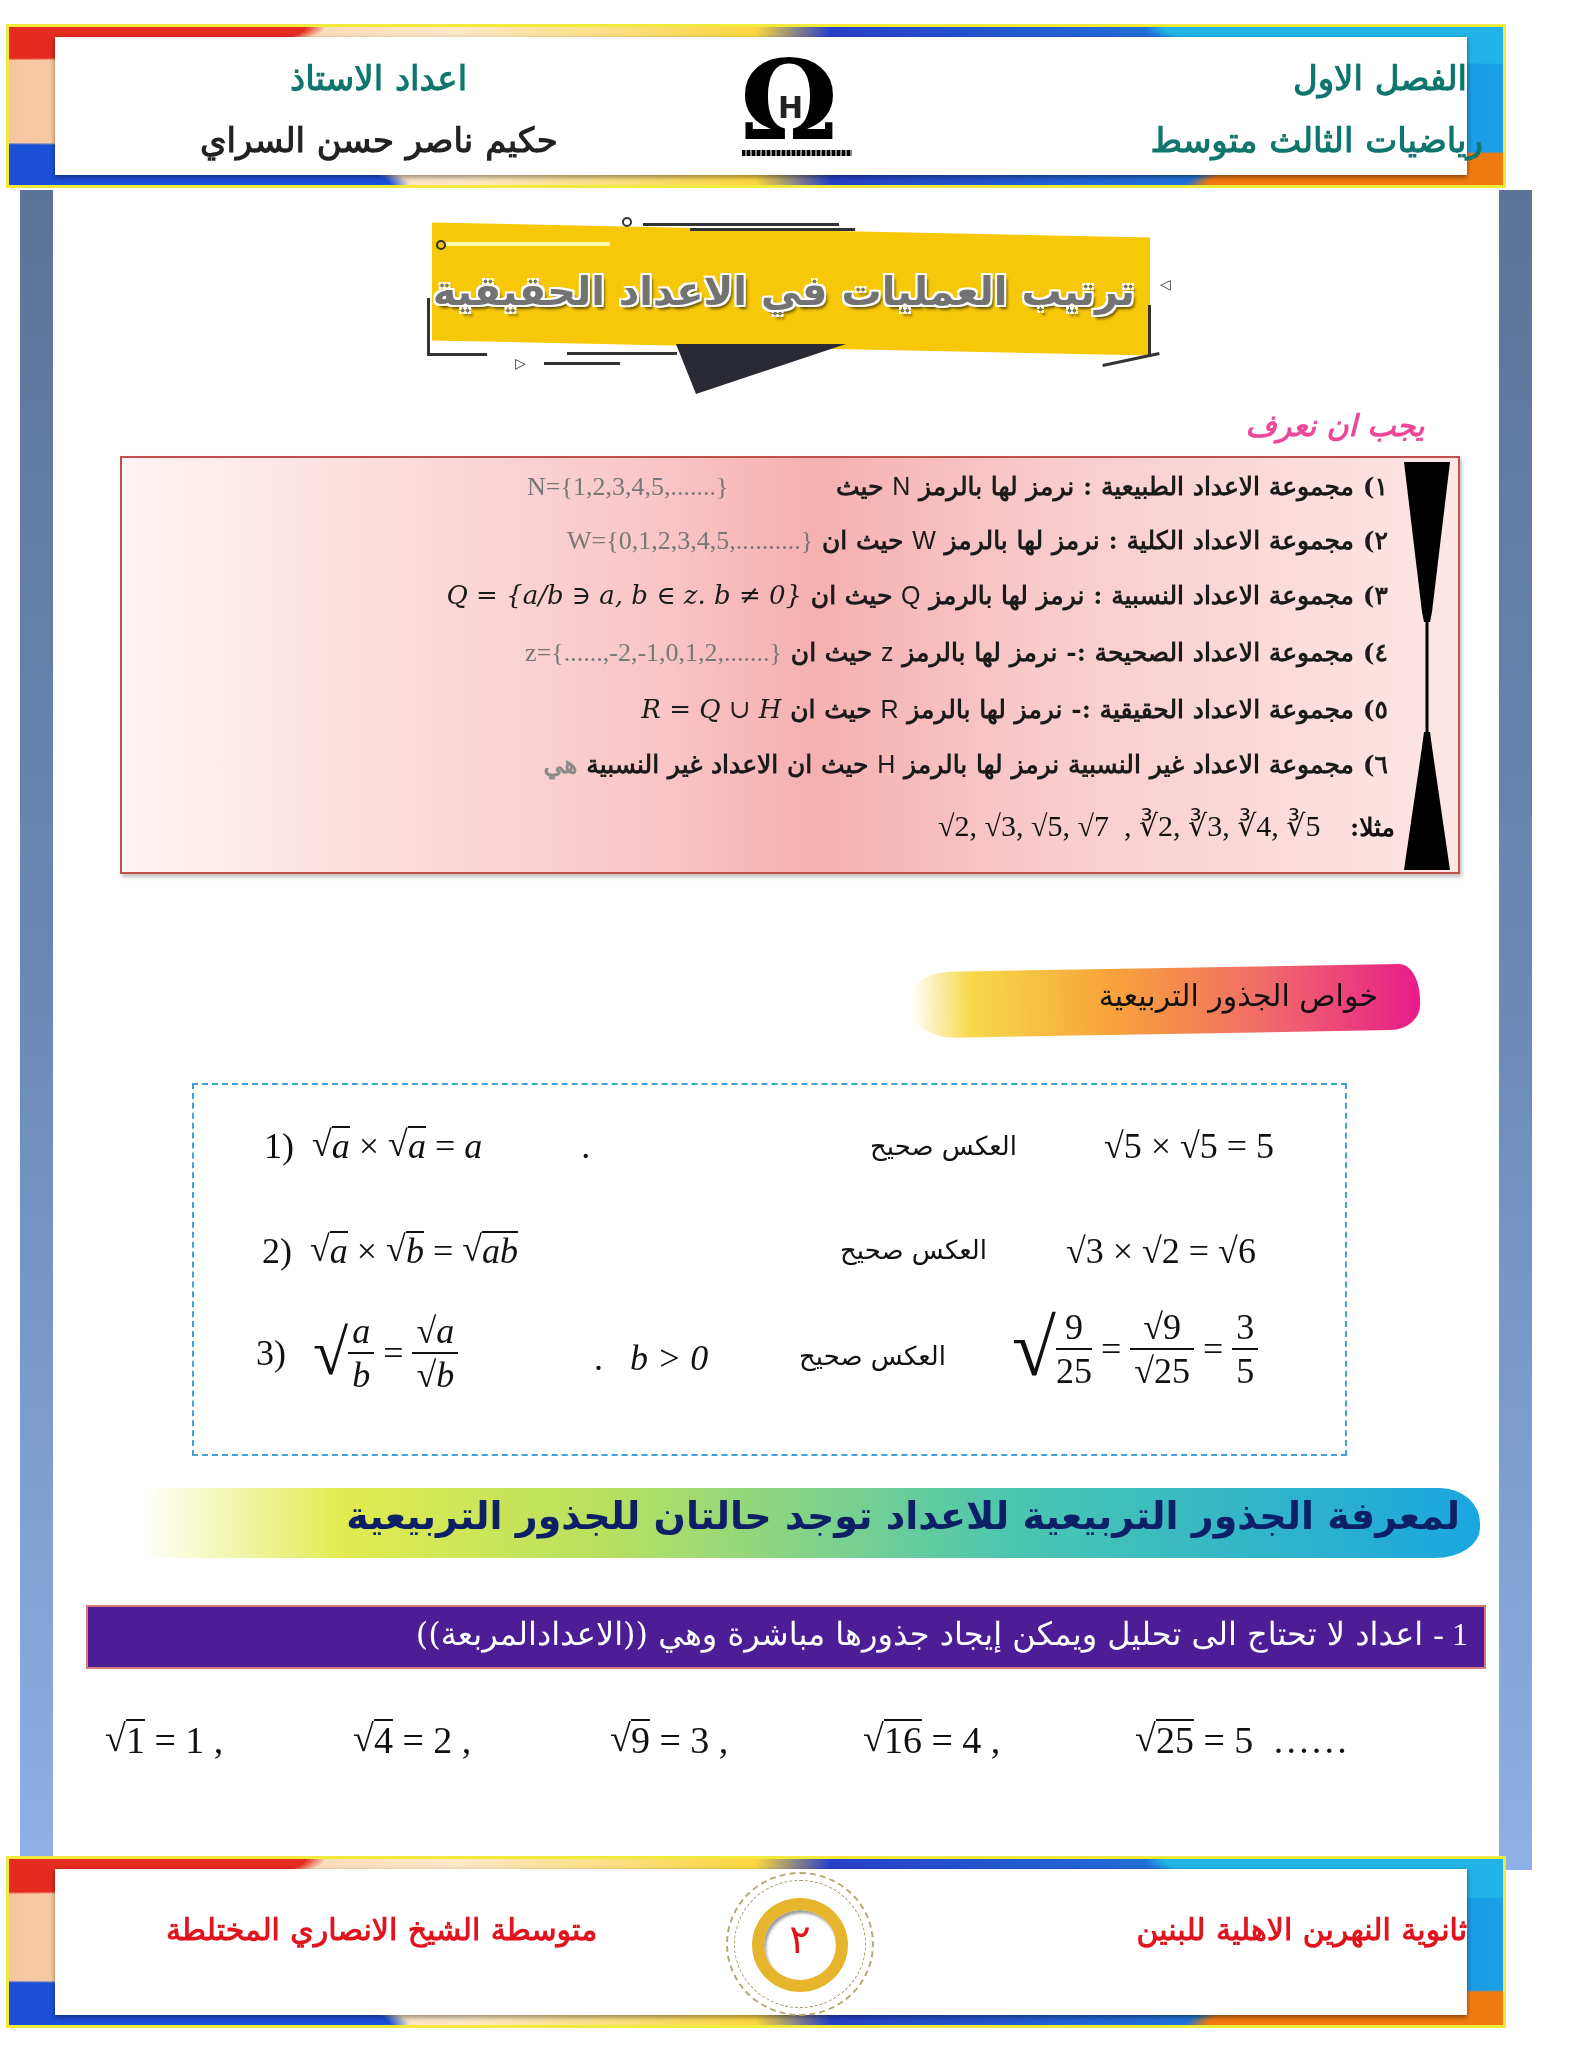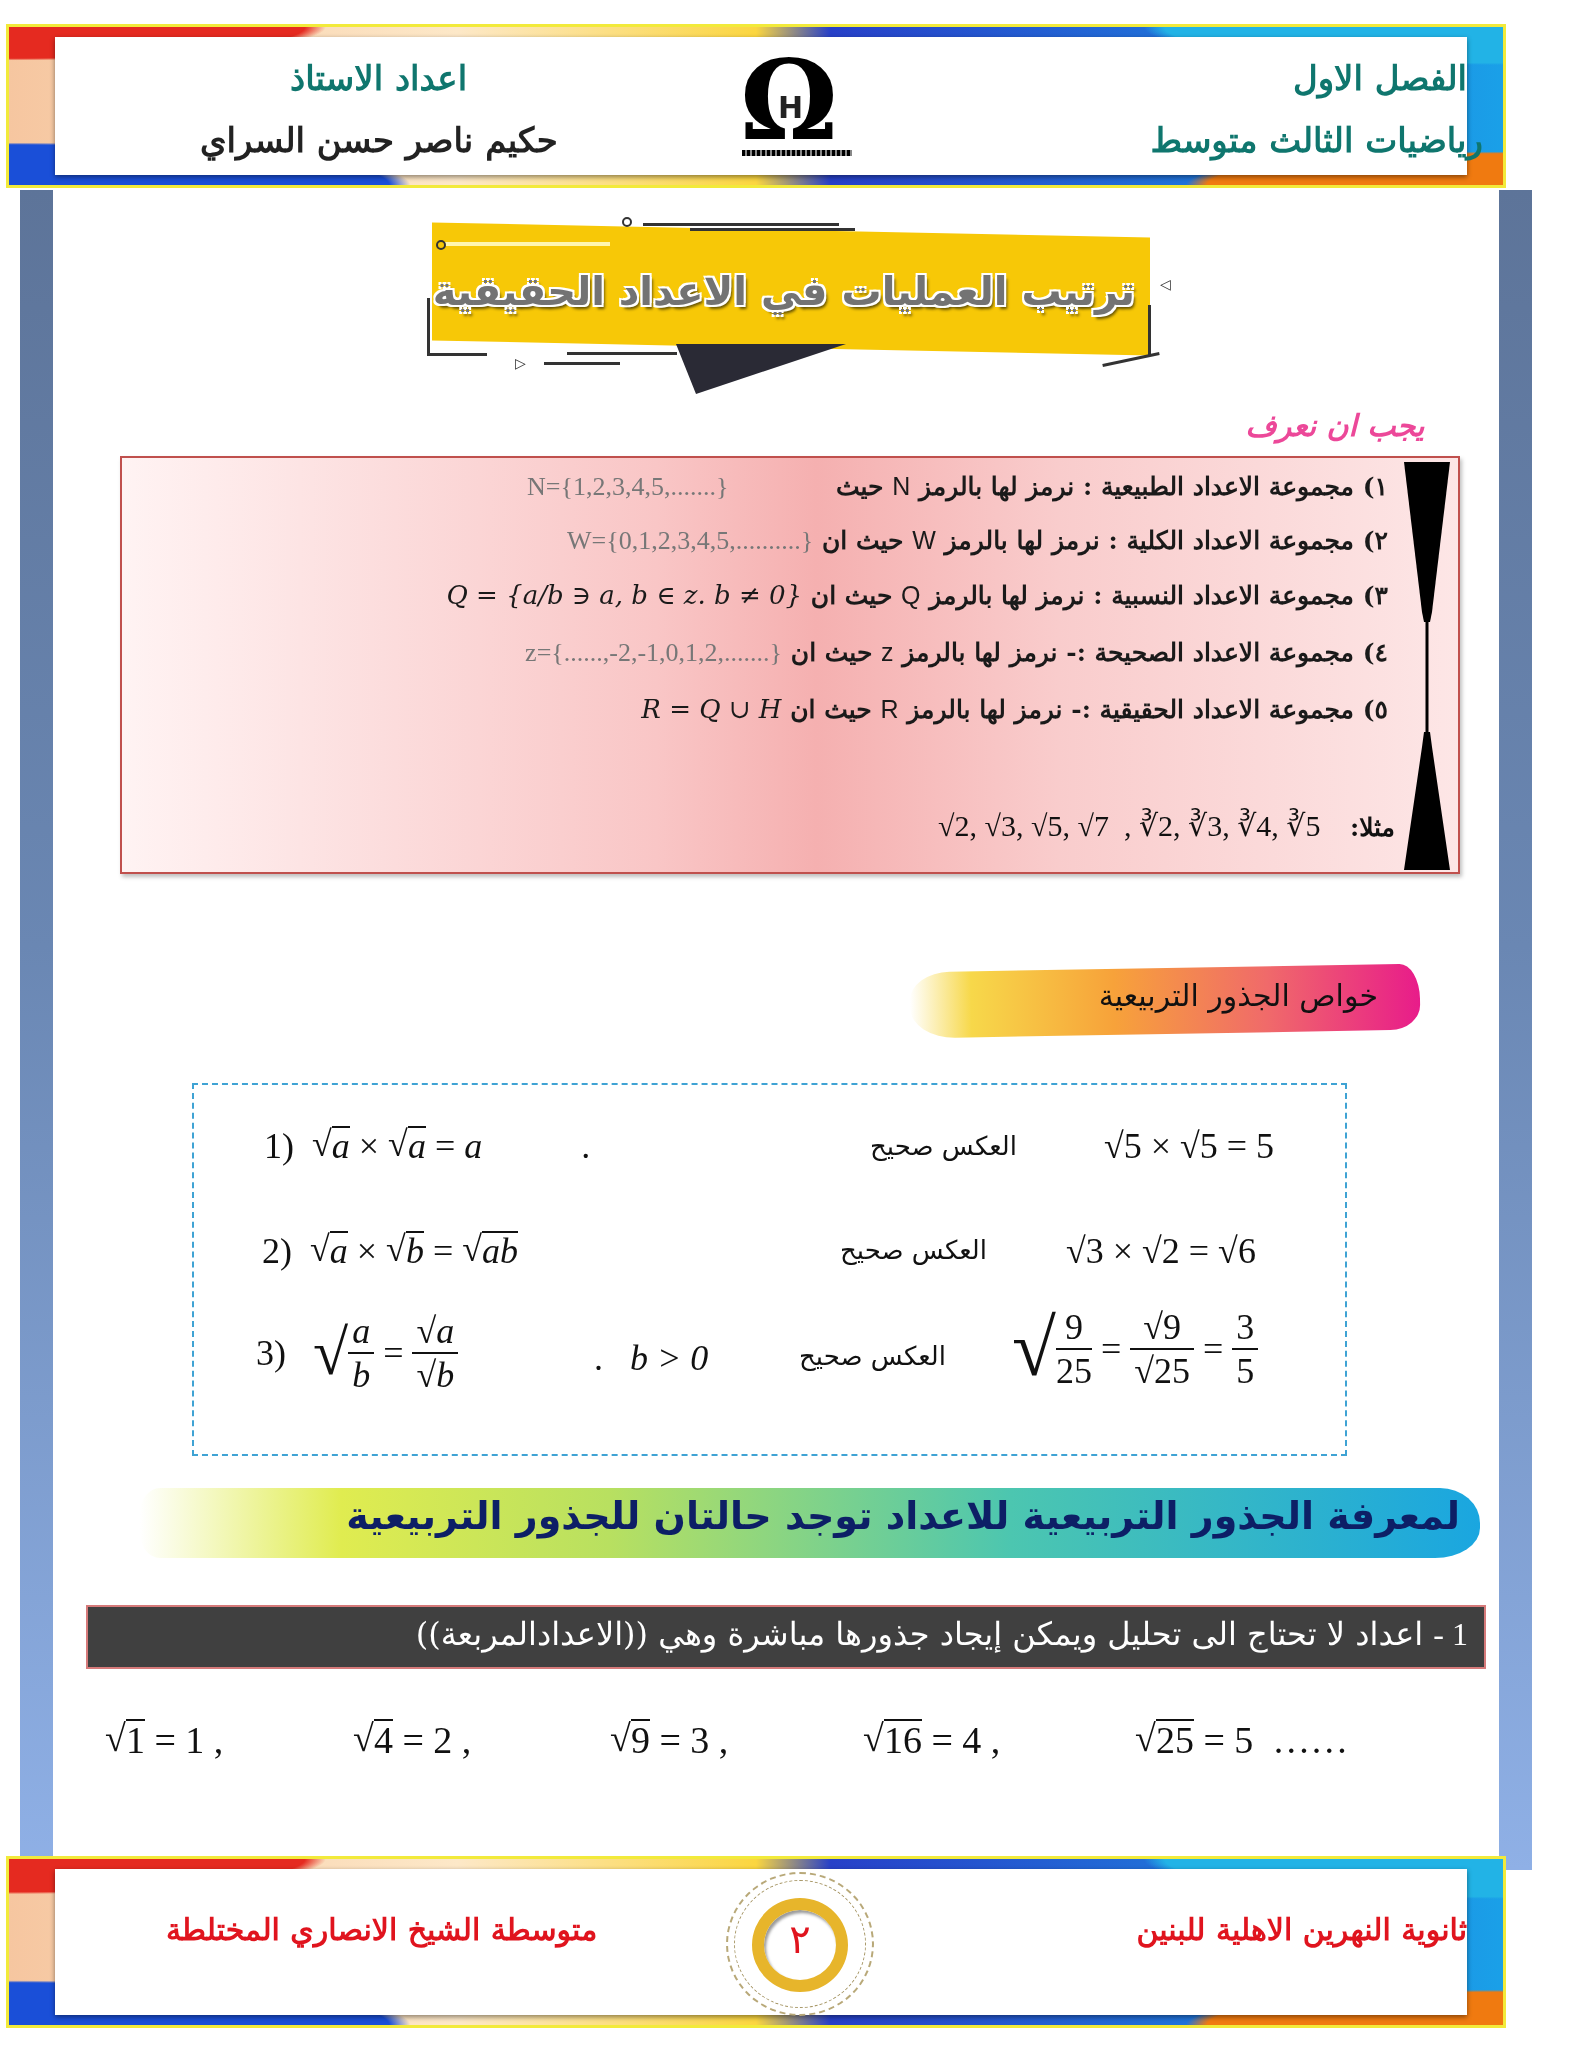--- a/index.html
+++ b/index.html
@@ -92,21 +92,21 @@
 
   
   .brush-cyan { position: absolute; left: 140px; top: 1488px; width: 1340px; height: 70px;
     background: linear-gradient(90deg, rgba(220,240,80,0) 0%, #e0ec50 15%, #b8e060 35%, #4cc6b0 65%, #1aa6e0 100%);
     border-radius: 20px 40px 45px 20px / 25px 35px 30px 25px; }
   .cases-title { position: absolute; left: 400px; top: 1494px; width: 1060px; text-align: right;
     font-family: "DejaVu Sans", sans-serif; font-weight: bold; font-size: 38px; color: #0d1f66; direction: rtl; white-space: nowrap; }
 
   
   .case-bar { position: absolute; left: 88px; top: 1607px; width: 1396px; height: 60px;
-    background: #404040; box-shadow: 0 0 0 2px #d67a7a; }
+    background: #4c1d95; box-shadow: 0 0 0 2px #d67a7a; }
   .case-text { position: absolute; right: 16px; top: 8px; font-family: "DejaVu Serif", serif;
     font-size: 32px; color: #ffffff; direction: rtl; white-space: nowrap; }
 
   .squares-row { position: absolute; left: 105px; top: 1718px; width: 1300px; height: 60px;
     font-family: "Liberation Serif", serif; font-size: 38px; color: #111; white-space: nowrap; }
   .sq-item { position: absolute; top: 0; }
 
   
   .page-circle { position: absolute; left: 726px; top: 1872px; width: 148px; height: 144px; }
   .circ-outer { position: absolute; inset: 0; border-radius: 50%; border: 2px dashed #b8a878; }
@@ -191,20 +191,27 @@
     <span>حيث ان</span>
     <span class="def-set" dir="ltr">z={......,-2,-1,0,1,2,.......}</span>
   </div>
   <div class="def-line" style="top:236px;">
     <span>٥)</span>
     <span>مجموعة الاعداد الحقيقية :- نرمز لها بالرمز</span>
     <span class="def-sym">R</span>
     <span>حيث ان</span>
     <span class="def-math" dir="ltr">R = Q ∪ H</span>
   </div>
+  <div class="def-line" style="top:292px;">
+    <span>٦)</span>
+    <span>مجموعة الاعداد غير النسبية نرمز لها بالرمز</span>
+    <span class="def-sym">H</span>
+    <span>حيث ان الاعداد غير النسبية</span>
+    <span class="grey">هي</span>
+  </div>
 </div>
 
 <div class="example-line" style="top:808px; right:188px;">
   <span style="font-family:'DejaVu Serif',serif; font-weight:bold; font-size:25px;margin-left:22px;">مثلا:</span>
   <span dir="ltr">
     <span>√2</span>, <span>√3</span>, <span>√5</span>, <span>√7</span>
     &nbsp;,
     <span>∛2</span>, <span>∛3</span>, <span>∛4</span>, <span>∛5</span>
   </span>
 </div>

